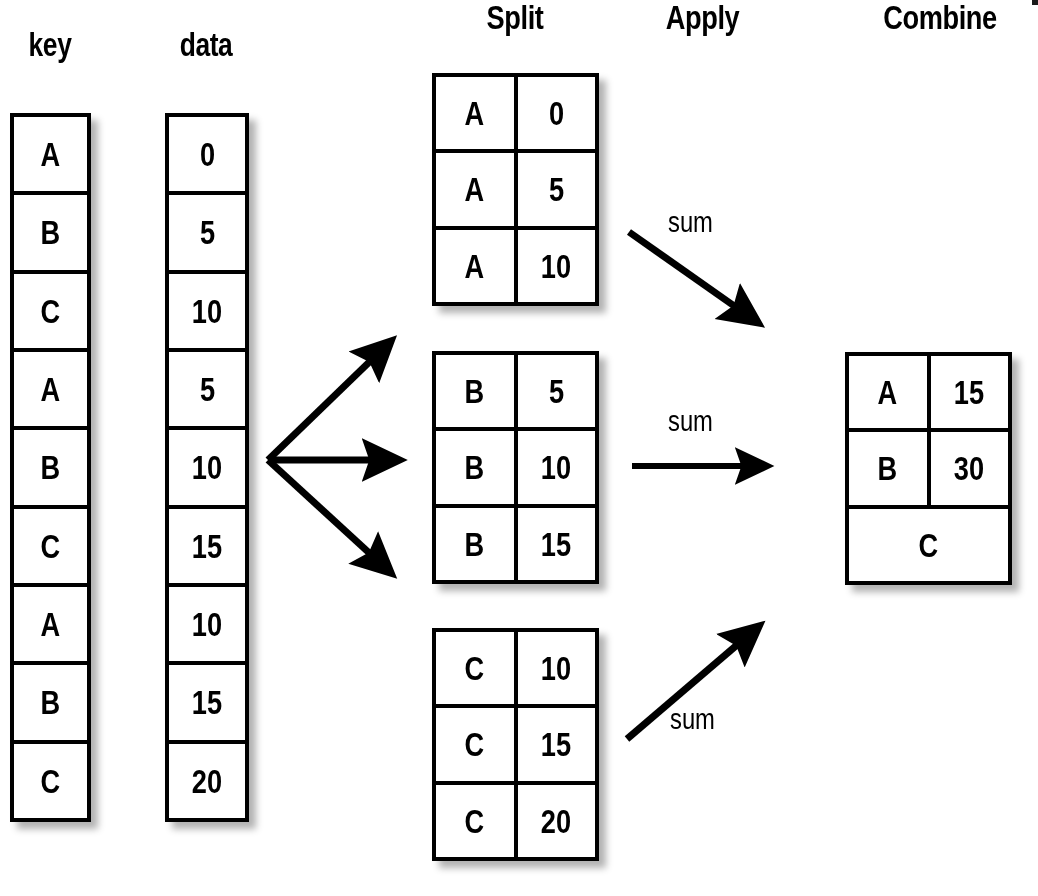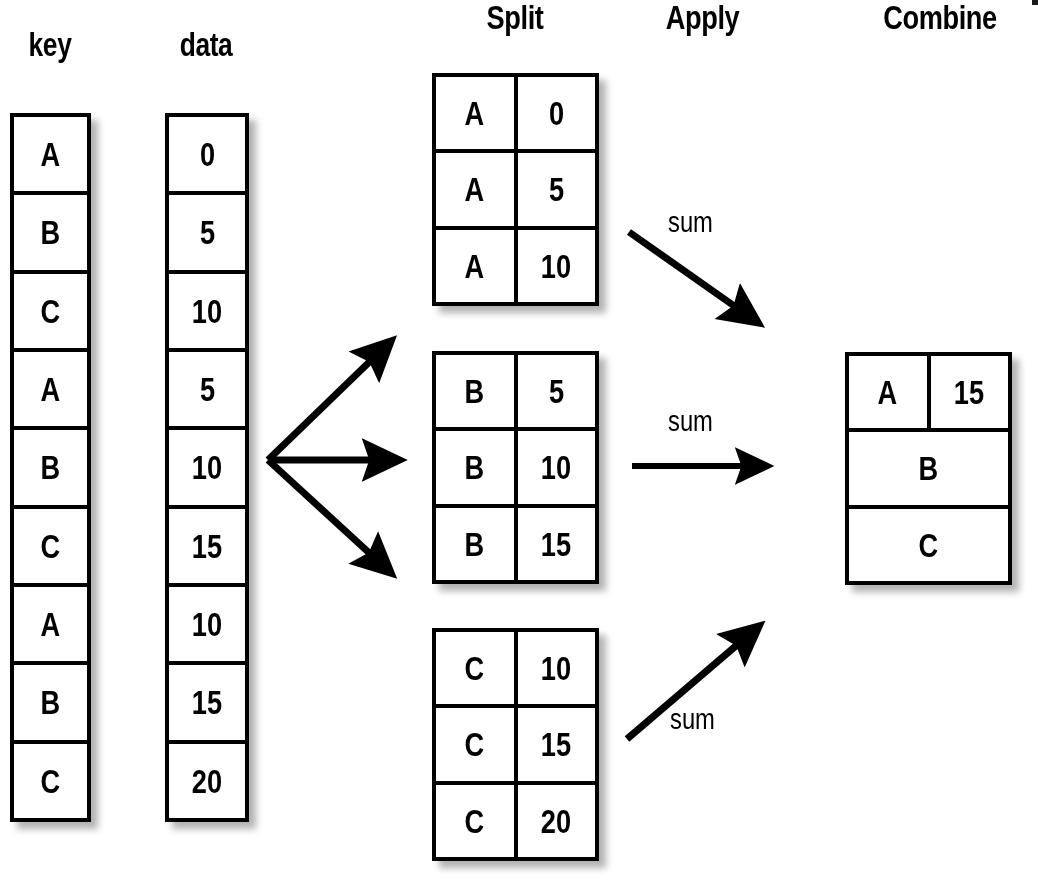--- a/index.html
+++ b/index.html
@@ -309,20 +309,23 @@
           <span>A</span>
         </div>
       <div class="cell">
           <span>15</span>
         </div>
     </div>
     <div class="row">
       <div class="cell">
           <span>B</span>
         </div>
+      <div class="cell">
+          <span>30</span>
+        </div>
     </div>
     <div class="row">
       <div class="cell">
           <span>C</span>
         </div>
     </div>
   </div>
 
   <svg class="arrows" viewBox="0 0 1038 896">
     <defs>

